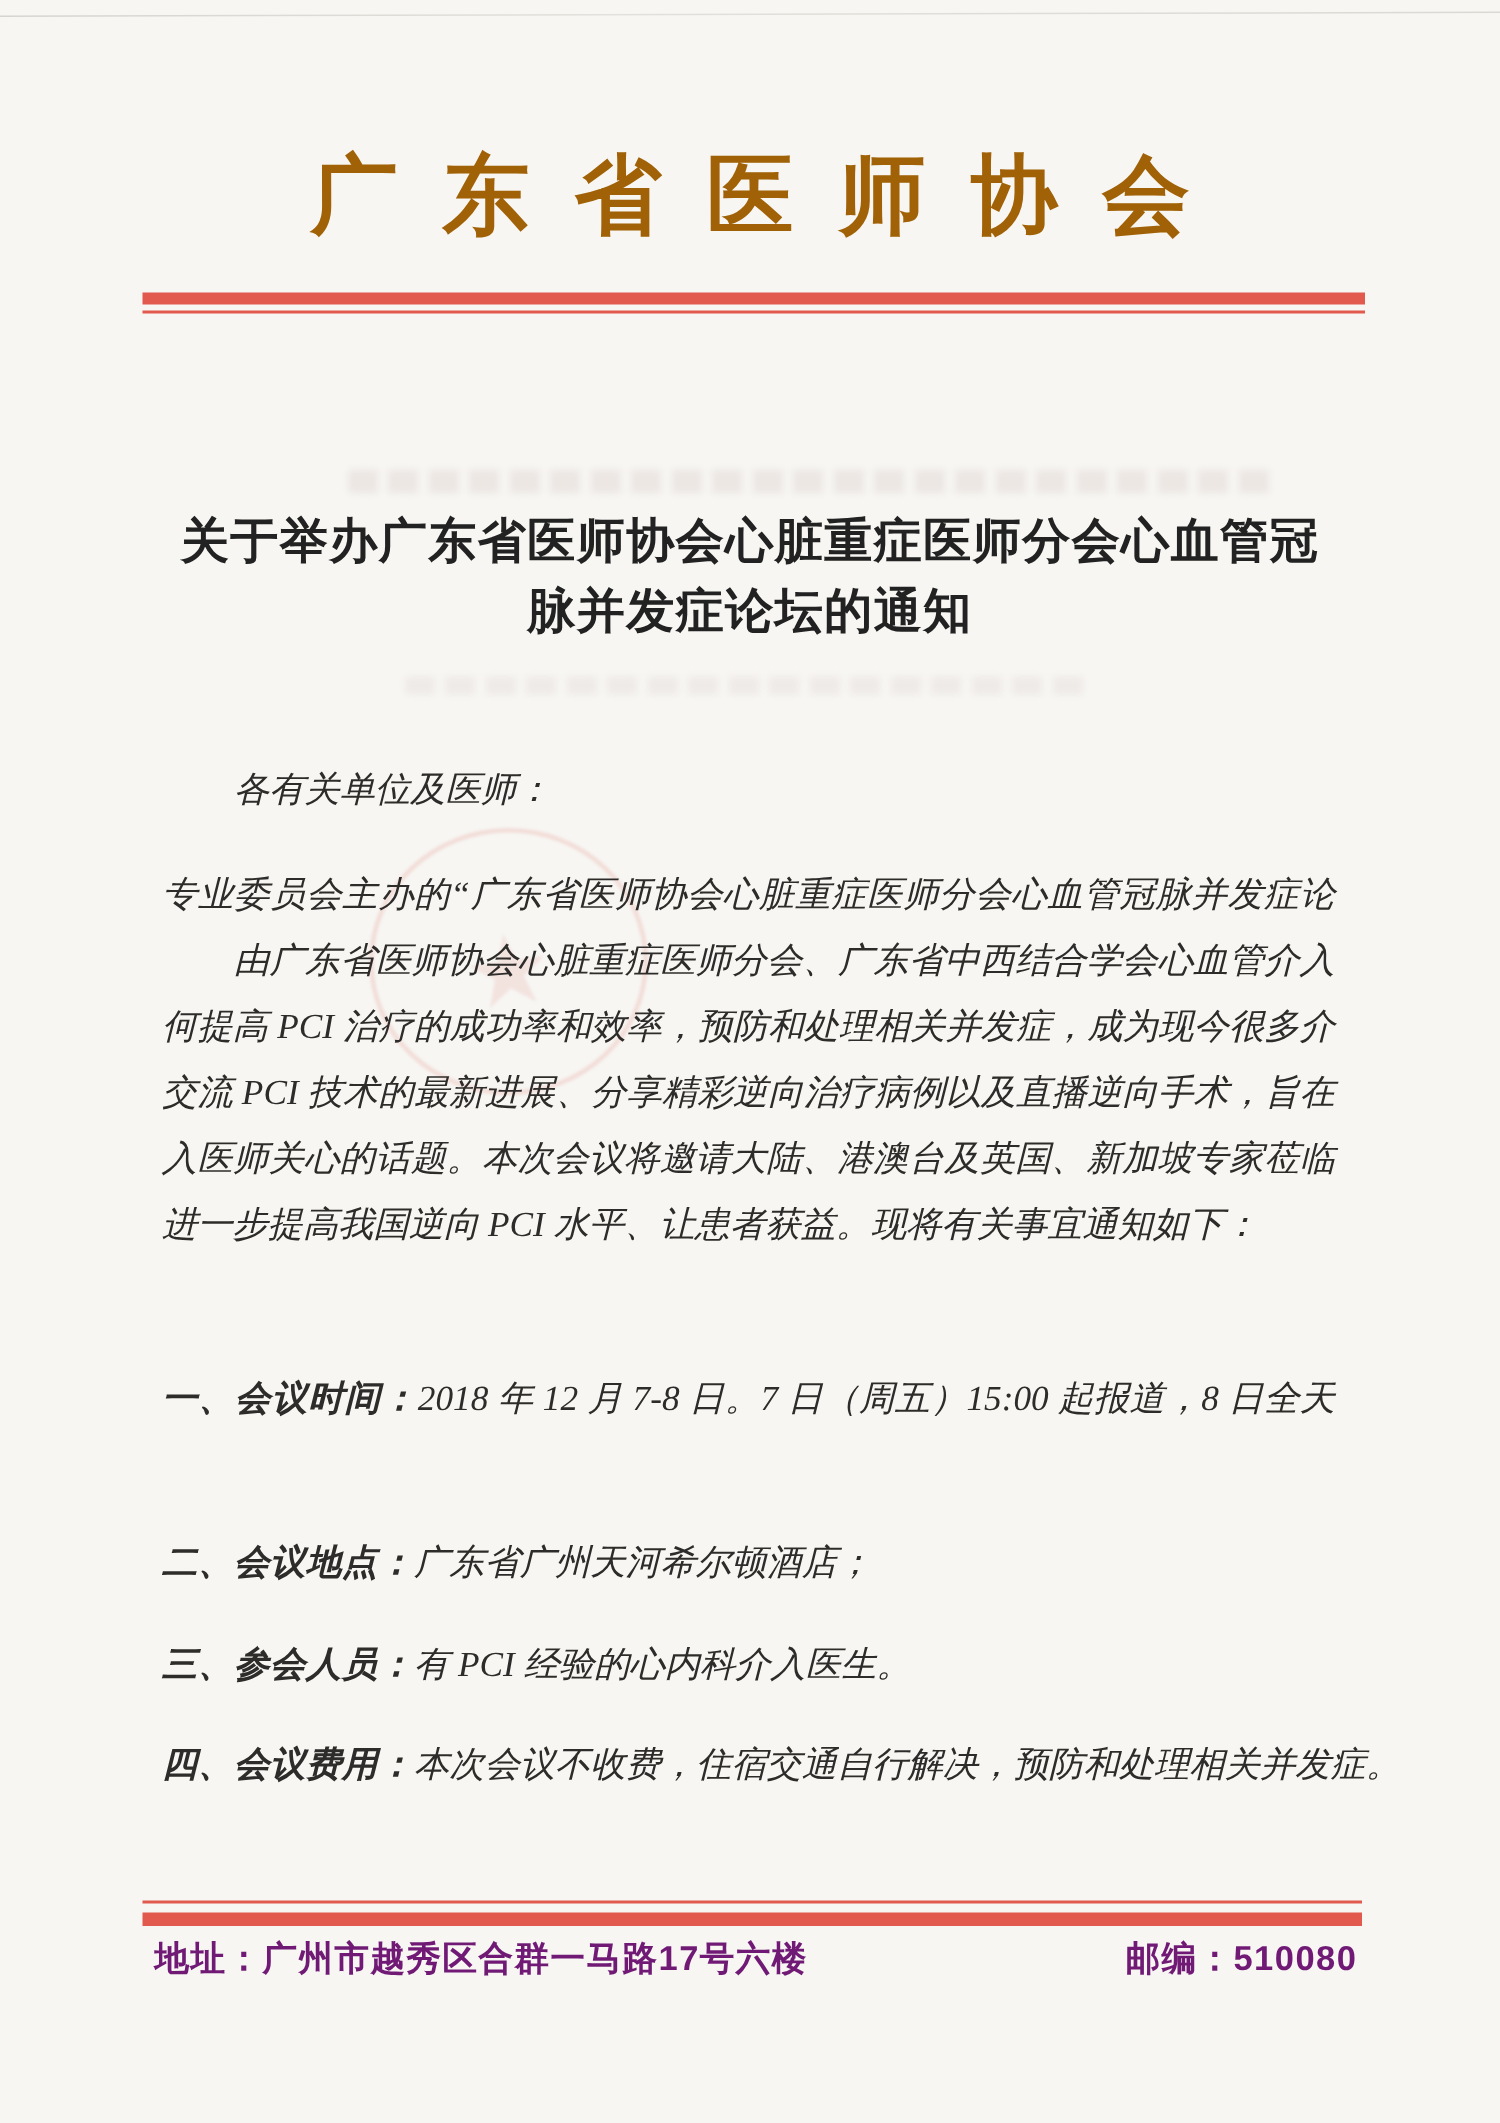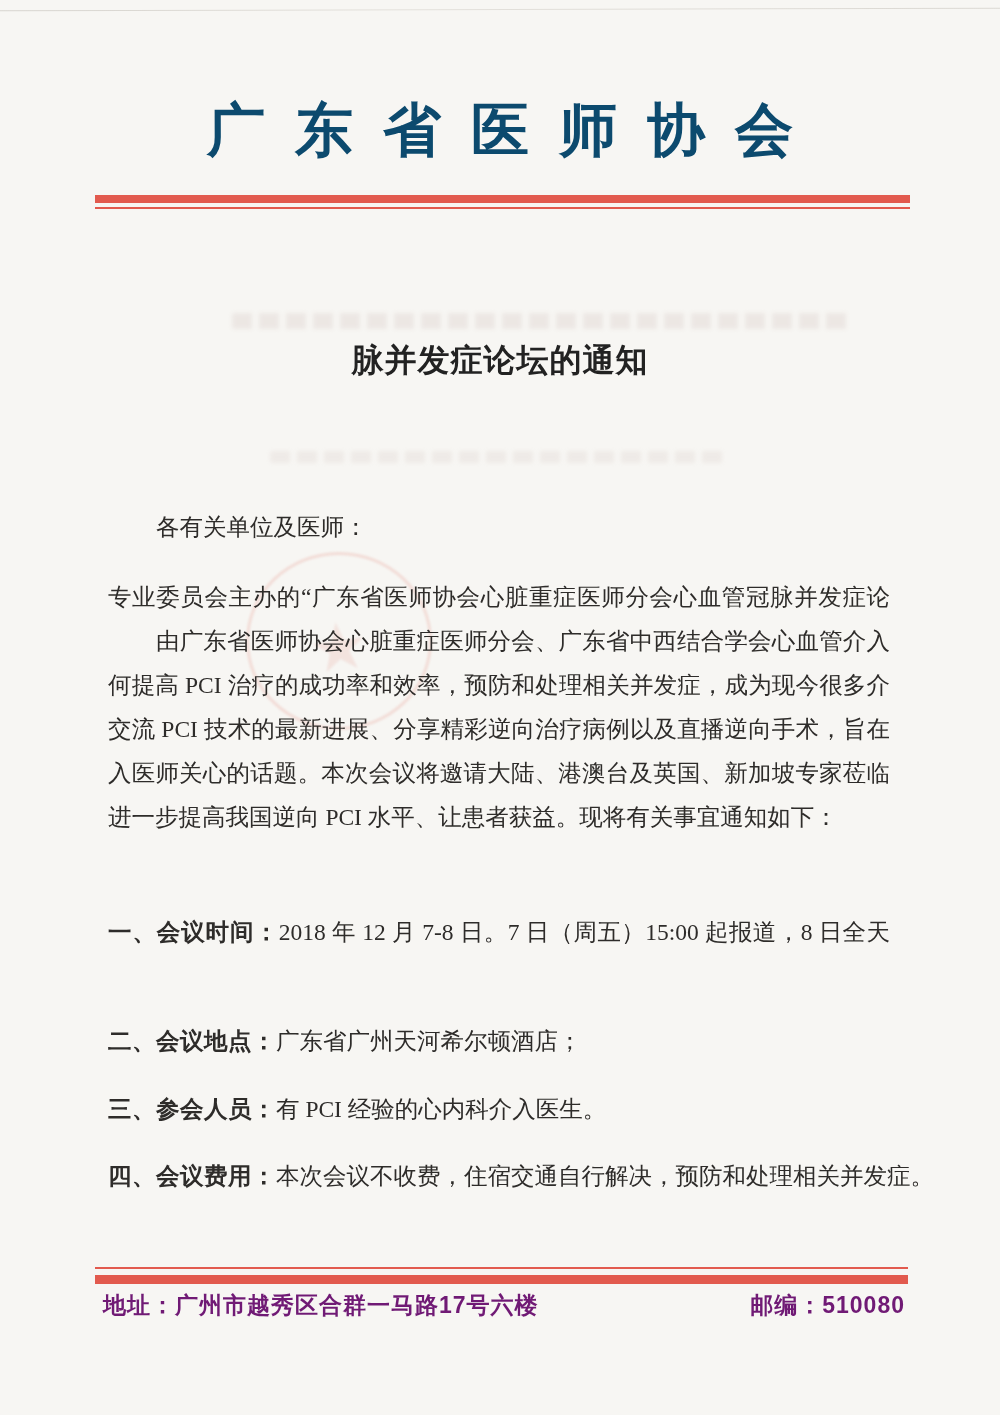--- a/index.html
+++ b/index.html
@@ -13,21 +13,21 @@
   .scan-edge{
     position:absolute;left:0;top:9px;width:100%;height:1px;
     background:linear-gradient(90deg,#cfccc6,#dedbd5 40%,#d4d1cb);
     opacity:.8;transform:rotate(-0.15deg);
   }
   
   .org-name{
     position:absolute;left:0;top:92px;width:1000px;
     text-align:center;
     font-size:58px;font-weight:bold;
-    color:#0c4a6e;
+    color:#a16207;
     letter-spacing:30px;text-indent:30px;
     font-family:"Liberation Serif","DejaVu Serif",serif;
   }
   .rule{position:absolute;left:95px;width:815px;background:#e25a4e;}
   .rule-thick-top{top:195px;height:8px;}
   .rule-thin-top{top:207px;height:2px;}
   
   .ghost{
     position:absolute;height:16px;
     background:repeating-linear-gradient(90deg,
@@ -47,21 +47,21 @@
     font-size:66px;color:rgba(224,118,106,.15);line-height:1;
     font-family:"DejaVu Sans",sans-serif;
   }
   
   .doc-title{
     position:absolute;left:110px;top:337px;width:780px;
     text-align:center;font-size:32px;line-height:47px;font-weight:bold;
     color:#222;letter-spacing:1px;
   }
   
-  .content{position:absolute;left:108px;width:782px;font-size:23.5px;line-height:44px;}
+  .content{position:absolute;left:108px;width:782px;font-size:23.5px;line-height:44px;font-style:italic;}
   .ln{white-space:nowrap;}
   .j{white-space:normal;text-align:justify;text-align-last:justify;}
   .indent{text-indent:48px;}
   .greeting{top:505px;}
   .para{top:575px;}
   .item{width:782px;}
   .item-1{top:910px;}
   .item-2{top:1019px;}
   .item-3{top:1087px;}
   .item-4{top:1154px;}
@@ -90,20 +90,21 @@
 <div class="rule rule-thick-top"></div>
 <div class="rule rule-thin-top"></div>
 
 <div class="ghost ghost-1"></div>
 <div class="ghost ghost-2"></div>
 <div class="seal">
   <span class="star">★</span>
 </div>
 
 <div class="doc-title">
+  <div class="title-l1">关于举办广东省医师协会心脏重症医师分会心血管冠</div>
   <div class="title-l2">脉并发症论坛的通知</div>
 </div>
 
 <div class="content greeting">
   <div class="ln indent">各有关单位及医师：</div>
 </div>
 
 <div class="content para">
   <div class="ln j">专业委员会主办的“广东省医师协会心脏重症医师分会心血管冠脉并发症论</div>
   <div class="ln j indent">由广东省医师协会心脏重症医师分会、广东省中西结合学会心血管介入</div>

